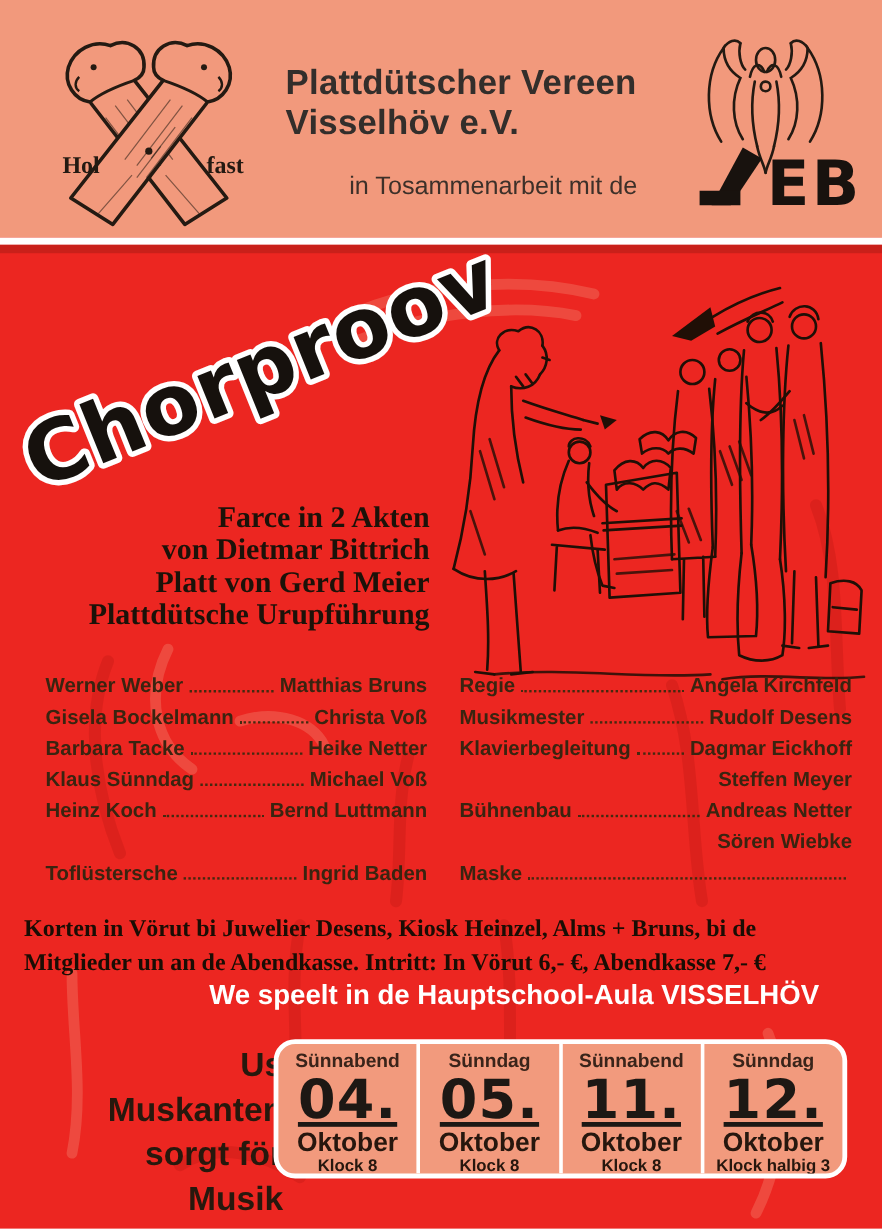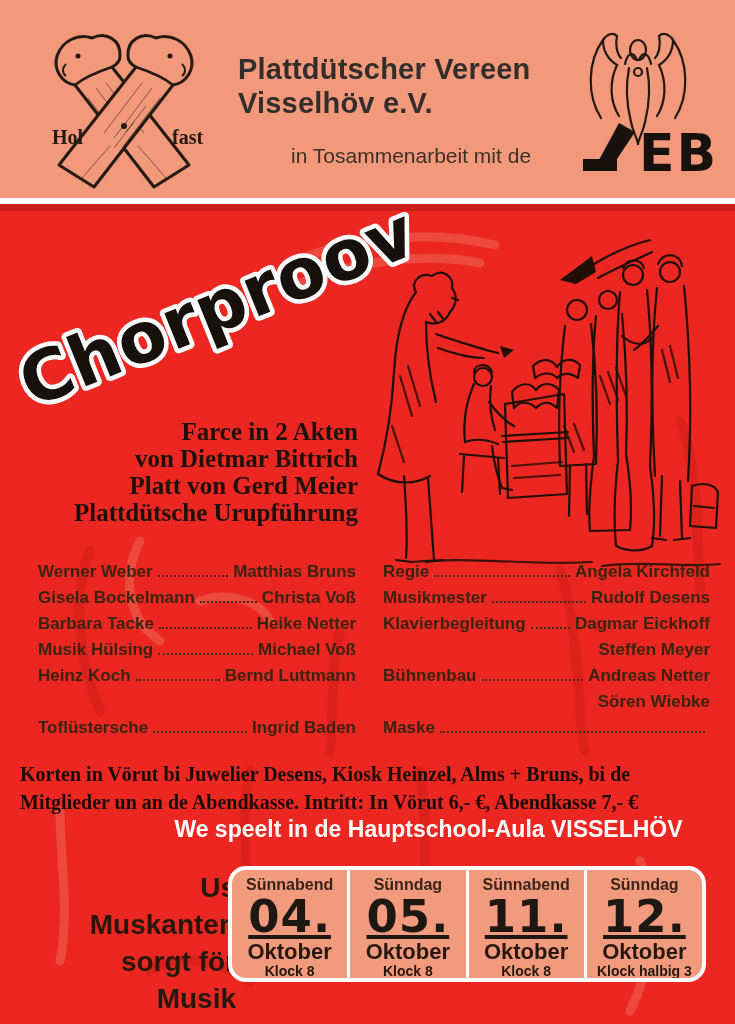--- a/index.html
+++ b/index.html
@@ -248,21 +248,21 @@
     <span class="cast-role">Gisela Bockelmann</span>
     <span class="cast-leader"></span>
     <span class="cast-name">Christa Voß</span>
   </div>
         <div class="cast-row">
     <span class="cast-role">Barbara Tacke</span>
     <span class="cast-leader"></span>
     <span class="cast-name">Heike Netter</span>
   </div>
         <div class="cast-row">
-    <span class="cast-role">Musik Hülsing</span>
+    <span class="cast-role">Klaus Sünndag</span>
     <span class="cast-leader"></span>
     <span class="cast-name">Michael Voß</span>
   </div>
         <div class="cast-row">
     <span class="cast-role">Heinz Koch</span>
     <span class="cast-leader"></span>
     <span class="cast-name">Bernd Luttmann</span>
   </div>
         <div class="cast-row gap-above">
     <span class="cast-role">Toflüstersche</span>

